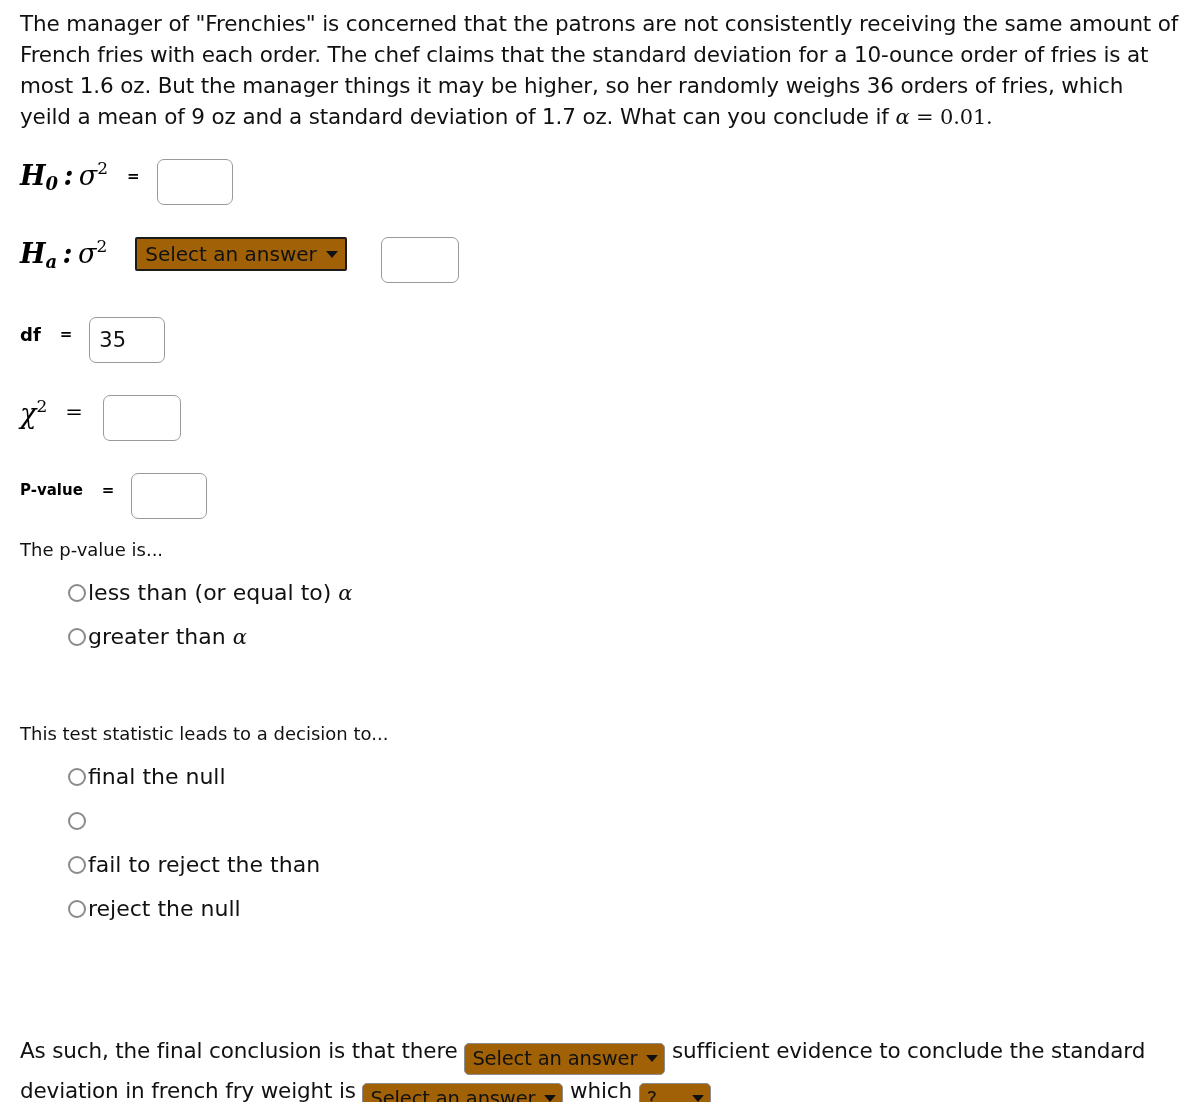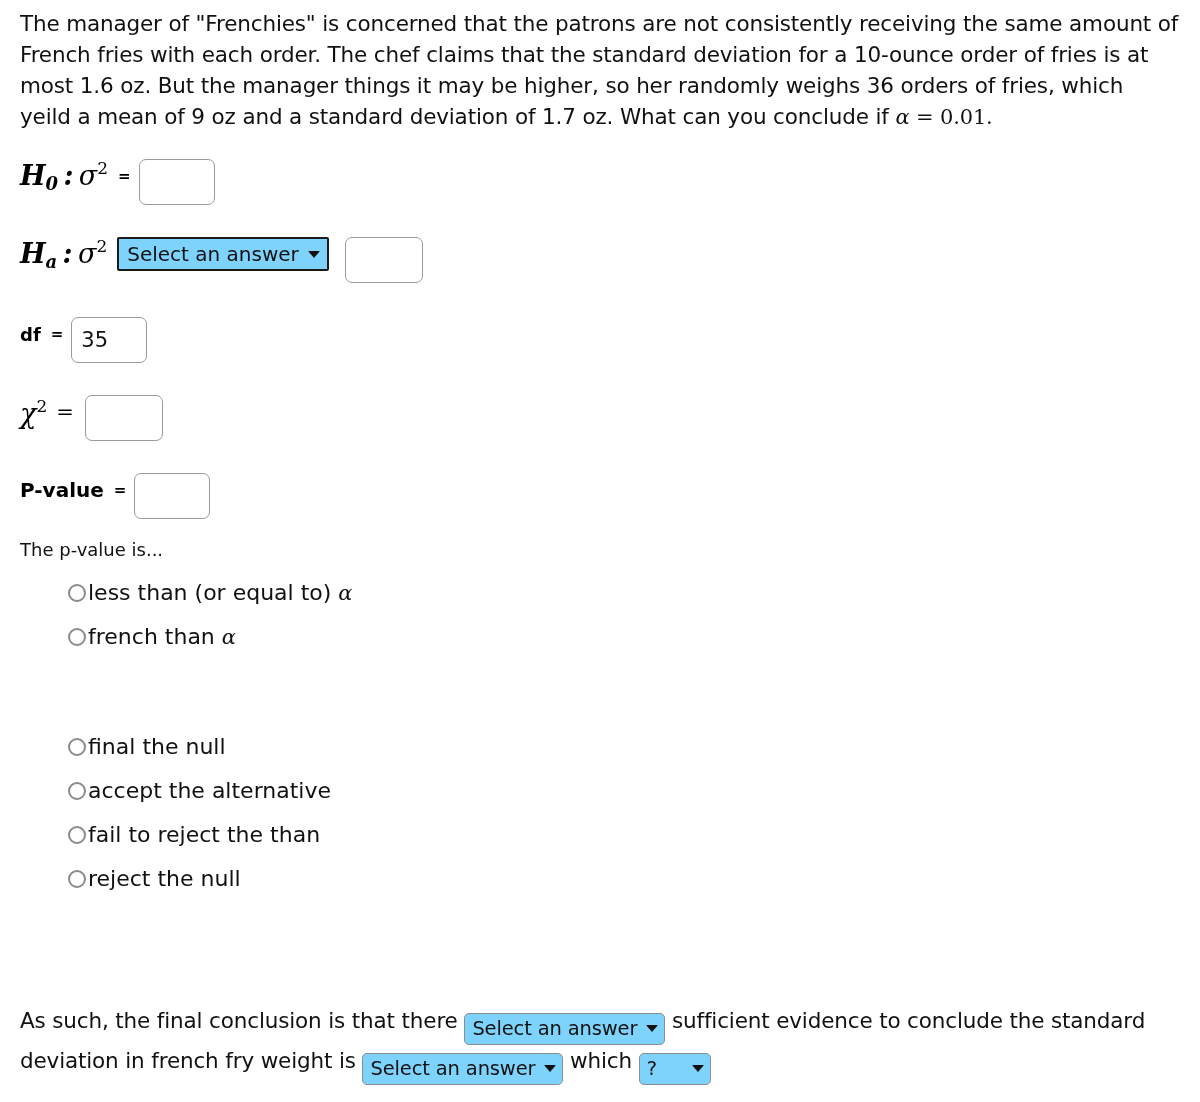--- a/index.html
+++ b/index.html
@@ -39,21 +39,21 @@
   .mathnum {
     font-family: "DejaVu Serif", "Liberation Serif", serif;
     font-style: normal;
     font-size: 21px;
   }
 
   
   .row {
     display: flex;
     align-items: center;
-    gap: 1px;
+    gap: 10px;
   }
 
   .hyp-label {
     font-family: "DejaVu Serif", "Liberation Serif", serif;
     font-size: 27px;
     font-style: italic;
     font-weight: 700;
     white-space: nowrap;
     line-height: 1;
   }
@@ -95,21 +95,21 @@
     margin-top: 12px;
   }
   .tbox.wide { width: 78px; }
 
   
   .sel {
     box-sizing: border-box;
     display: inline-flex;
     align-items: center;
     justify-content: space-between;
-    background: #7dd3fc;
+    background: #a16207;
     font-family: "DejaVu Sans", sans-serif;
     color: #111;
     white-space: nowrap;
     cursor: default;
   }
   .sel .chev {
     display: inline-block;
     margin-left: 9px;
     line-height: 1;
     font-size: 15px;
@@ -229,49 +229,49 @@
 
   <div class="row">
     <span class="hyp-label" style="font-weight:400;"><span>χ</span><span class="sup">2</span></span>
     <span class="eqsign" style="font-family:'DejaVu Serif',serif;font-size:21px;font-weight:400;margin:0 10px 0 8px;">=</span>
     <input class="tbox wide" type="text" value="" style="">
   </div>
 
   <div class="spacer-d"></div>
 
   <div class="row">
-    <span style="font-size:20px;font-weight:700;">P-value</span>
+    <span style="font-size:15px;font-weight:700;">P-value</span>
     <span class="eqsign">=</span>
     <input class="tbox" type="text" value="" style="">
   </div>
 
   <div class="spacer-e"></div>
 
   <div class="prompt">The p-value is...</div>
   <ul class="radio-list">
     <li class="radio-item">
       <span class="radio-dot"></span>
       <span class="radio-text"><span>less than (or equal to) </span><span class="alpha">α</span></span>
     </li>
     <li class="radio-item">
       <span class="radio-dot"></span>
-      <span class="radio-text"><span>french than </span><span class="alpha">α</span></span>
+      <span class="radio-text"><span>greater than </span><span class="alpha">α</span></span>
     </li>
   </ul>
 
   <div class="spacer-f"></div>
 
+  <div class="prompt">This test statistic leads to a decision to...</div>
   <ul class="radio-list">
     <li class="radio-item">
       <span class="radio-dot"></span>
       <span class="radio-text">final the null</span>
     </li>
     <li class="radio-item">
       <span class="radio-dot"></span>
-      <span class="radio-text">accept the alternative</span>
     </li>
     <li class="radio-item">
       <span class="radio-dot"></span>
       <span class="radio-text">fail to reject the than</span>
     </li>
     <li class="radio-item">
       <span class="radio-dot"></span>
       <span class="radio-text">reject the null</span>
     </li>
   </ul>

